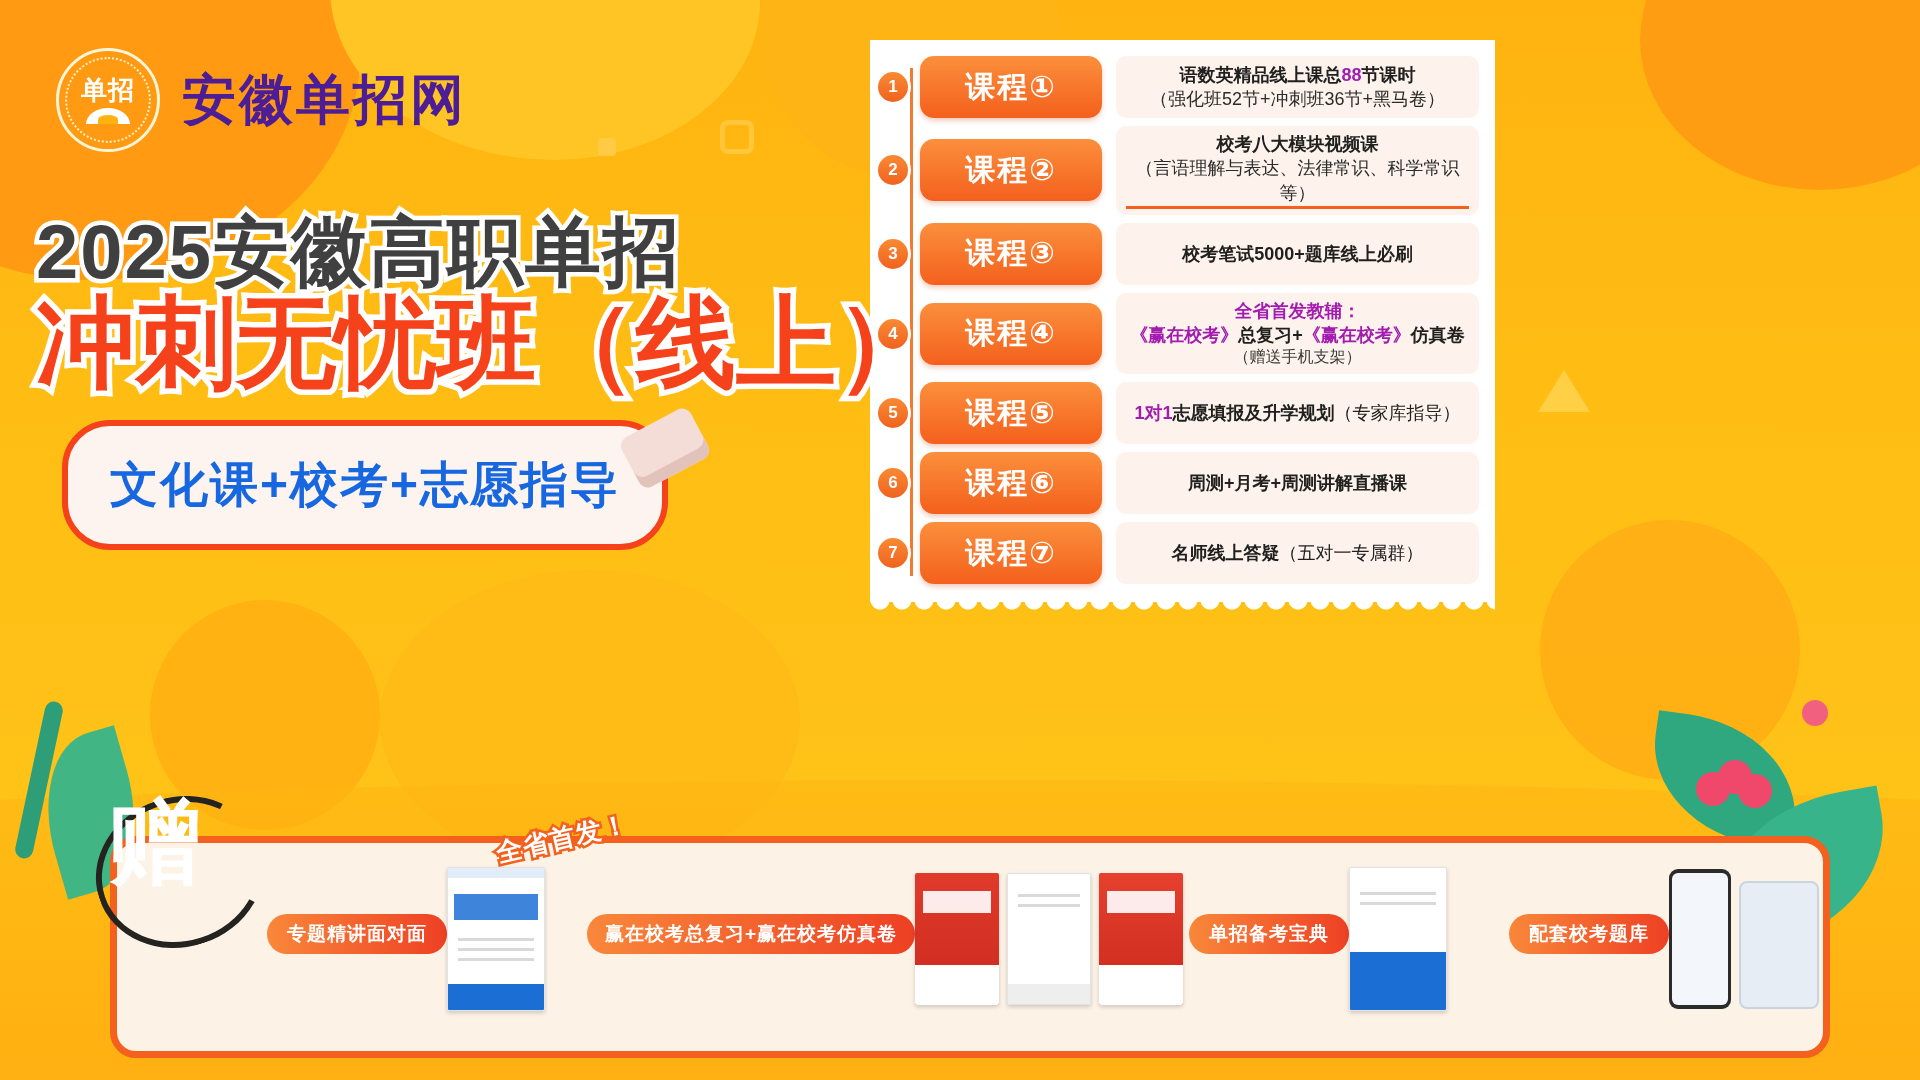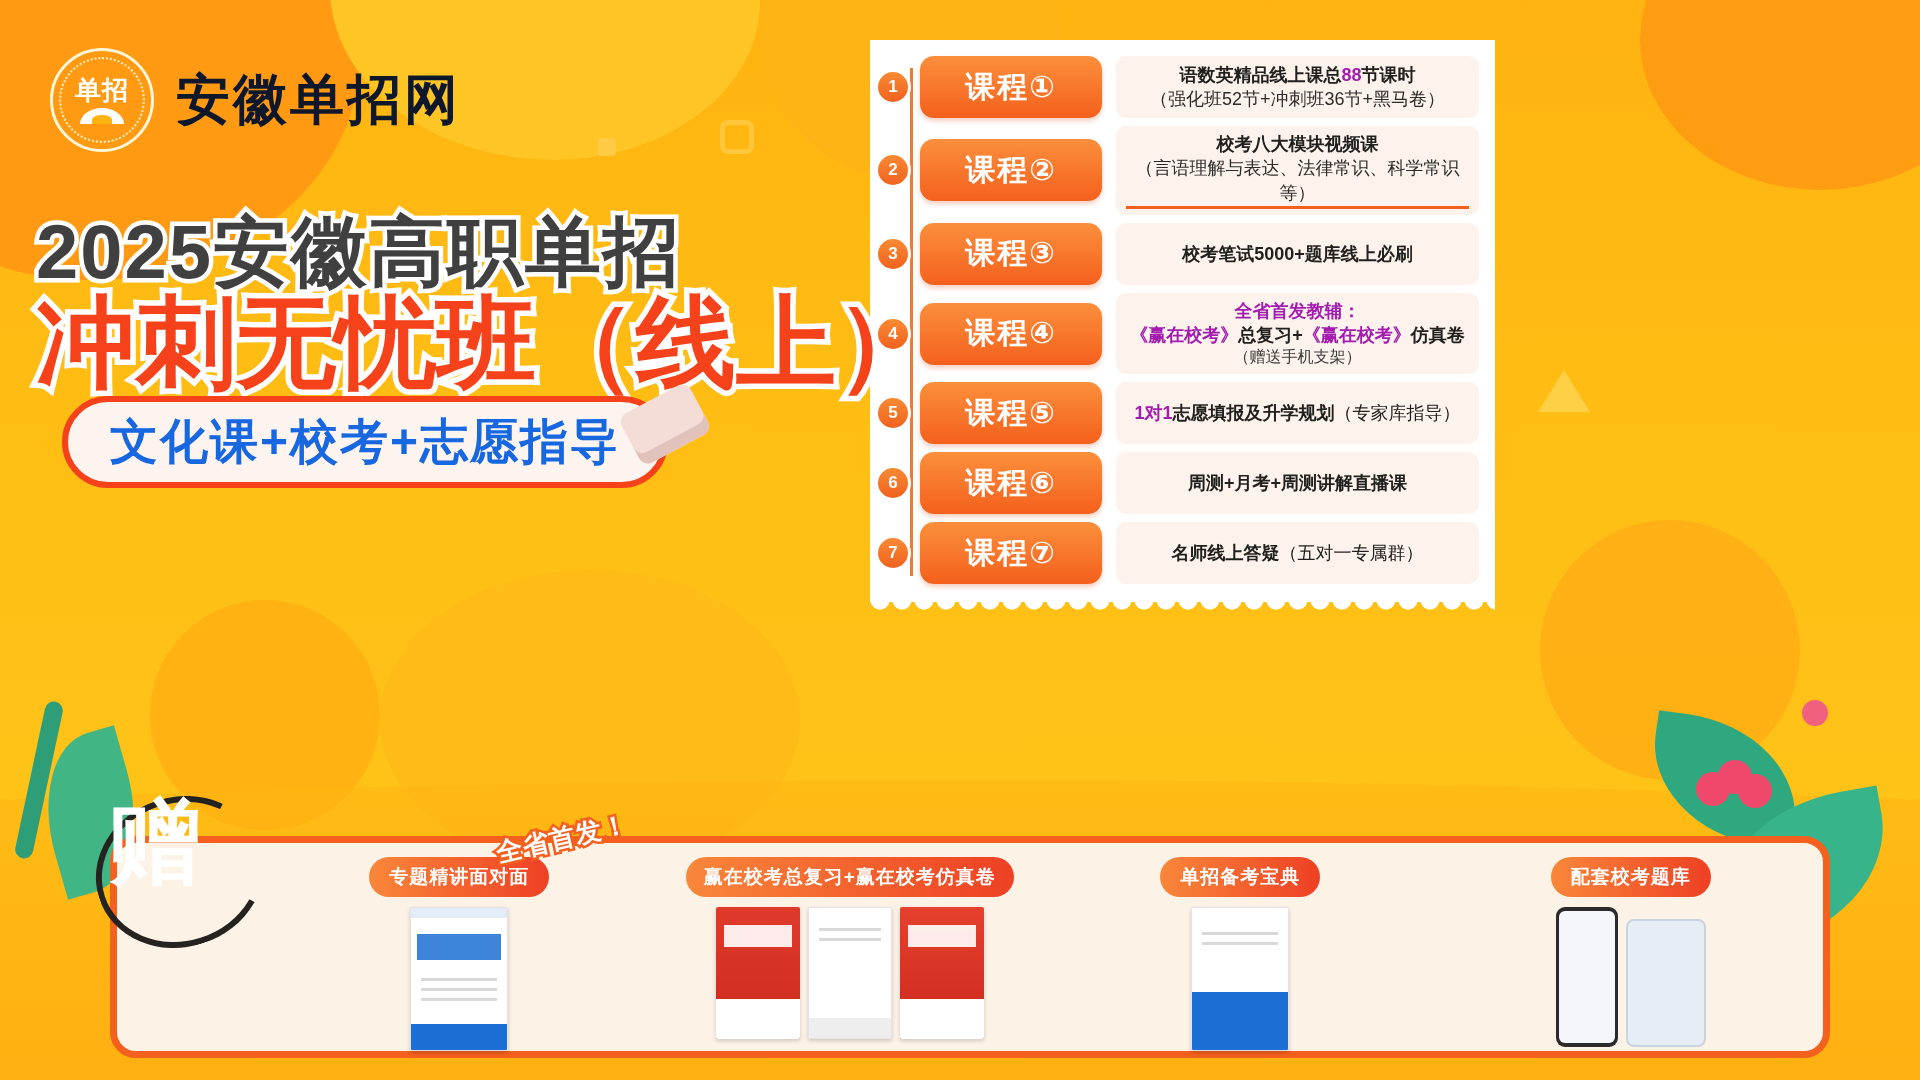--- a/index.html
+++ b/index.html
@@ -34,44 +34,44 @@
   .flower { position:absolute; right:168px; top:760px; width:34px; height:34px; background:#F0486A; border-radius:50%; }
   .flower::before,.flower::after{ content:""; position:absolute; width:34px; height:34px; background:#F0486A; border-radius:50%; }
   .flower::before{ left:-22px; top:12px; } .flower::after{ left:20px; top:14px; }
   .flower2 { position:absolute; right:92px; top:700px; width:26px; height:26px; background:#F2607F; border-radius:50%; }
   .dot-sq { position:absolute; left:720px; top:120px; width:34px; height:34px; border:5px solid #FFCB47; border-radius:8px; opacity:.8;}
   .dot-sm { position:absolute; left:598px; top:138px; width:18px; height:18px; background:#FFCB47; border-radius:4px; }
   .tri-1 { position:absolute; right:330px; top:370px; width:0;height:0;
        border-left:26px solid transparent;border-right:26px solid transparent;border-bottom:42px solid #FFD24A; opacity:.9;}
 
   
-  .logo-wrap { position:absolute; left:50px; top:48px; display:flex; align-items:center; gap:22px; z-index:30; }
+  .logo-wrap { position:absolute; left:56px; top:48px; display:flex; align-items:center; gap:22px; z-index:30; }
   .logo-mark { width:104px; height:104px; border-radius:50%; border:3px solid #FFF6D8;
       display:flex; align-items:center; justify-content:center; position:relative; }
   .logo-inner { width:86px;height:86px;border-radius:50%;border:2px dotted #FFF1C8;
       display:flex;flex-direction:column;align-items:center;justify-content:center;gap:2px;}
   .logo-cn { font-size:26px; font-weight:700; color:#fff; letter-spacing:1px; line-height:1; }
   .logo-fan { width:44px;height:16px;background:#fff;border-radius:50% 50% 0 0 / 100% 100% 0 0; margin-top:3px;
       position:relative; }
   .logo-fan::after{content:"";position:absolute;left:12px;top:7px;width:20px;height:9px;background:#FFB310;border-radius:50% 50% 0 0;}
-  .logo-text { font-size:54px; font-weight:700; color:#0f172a; letter-spacing:3px; }
+  .logo-text { font-size:54px; font-weight:700; color:#4c1d95; letter-spacing:3px; }
 
   
   .headline { position:absolute; left:36px; top:212px; z-index:30; }
   .hl-1 {
     font-size:76px; font-weight:700; color:#404040; letter-spacing:2px; line-height:1.05;
     -webkit-text-stroke:9px #FFFFFF; paint-order:stroke fill;
     text-shadow:0 4px 0 rgba(255,255,255,.6);
   }
   .hl-2 {
     font-size:100px; font-weight:700; color:#F5421A; letter-spacing:0px; line-height:1.08;
     -webkit-text-stroke:11px #FFFFFF; paint-order:stroke fill; margin-top:-4px;
   }
-  .pill-sub { margin-left:26px; display:inline-flex; align-items:center; justify-content:flex-start;
-      background:#FDF4F0; border:6px solid #F5421A; border-radius:48px; padding:8px 42px; position:relative; }
+  .pill-sub { margin-top:24px; margin-left:26px; display:inline-flex; align-items:center; justify-content:flex-start;
+      background:#FDF4F0; border:6px solid #F5421A; border-radius:48px; padding:27px 42px; position:relative; }
   .pill-sub span { font-size:48px; font-weight:700; color:#1667E0; letter-spacing:2px; }
   .eraser { position:absolute; right:-42px; top:-6px; width:78px; height:56px; background:#F4DCD7;
       border-radius:10px; transform:rotate(-28deg); box-shadow:inset 0 -12px 0 #E2C3BC; }
 
   
   .panel { position:absolute; left:870px; top:40px; width:625px; z-index:25; }
   .panel-head { background:#F4494B; color:#fff; text-align:center; font-size:48px; font-weight:700;
       letter-spacing:4px; padding:18px 0 20px; border-radius:4px 4px 0 0; }
   .panel-body { background:#FFFFFF; padding:16px 16px 10px 16px; position:relative; }
   .panel-body::after {
@@ -110,21 +110,21 @@
   
   .gift-bar { position:absolute; left:110px; right:90px; bottom:22px; height:222px;
       background:#FDF2E6; border:7px solid #F4601D; border-radius:26px; z-index:28;
       display:flex; align-items:flex-start; }
   .gift-word { position:absolute; left:-8px; top:-62px; font-size:92px; font-weight:700; color:#FFFFFF;
       letter-spacing:2px; z-index:40; }
   .gift-circle { position:absolute; left:-22px; top:-46px; width:170px; height:150px;
       border:6px solid #2A2A28; border-radius:50%; clip-path:inset(0 0 0 0); z-index:35;
       border-color:#24231F transparent #24231F #24231F; transform:rotate(-18deg); }
   .gift-items { display:flex; flex:1; margin-left:150px; gap:6px; padding-top:14px; }
-  .gift-item { flex:1; display:flex; flex-direction:column; align-items:center; }
+  .gift-item { flex:1; display:flex; flex-direction:row; align-items:center; }
   .gift-label { background:linear-gradient(90deg,#F9873A,#EE4024); color:#fff; border-radius:22px;
       font-size:19px; font-weight:700; padding:7px 20px; white-space:nowrap; letter-spacing:1px; }
   .gift-label.wide { font-size:19px; padding:7px 18px; }
   .gift-imgs { display:flex; gap:8px; margin-top:10px; justify-content:center; align-items:flex-end; }
   .bk { width:84px; height:132px; border-radius:2px; box-shadow:0 2px 4px rgba(0,0,0,.18); position:relative;
       overflow:hidden; background:#fff; }
   .bk .hdr { height:10px; width:100%; }
   .bk .ttl { position:absolute; left:6px; right:6px; top:26px; height:26px; }
   .bk .ln  { position:absolute; left:10px; right:10px; height:3px; background:#D9D9D9; }
   .bk-white { background:#FFFFFF; border:1px solid #E3E3E3; }

